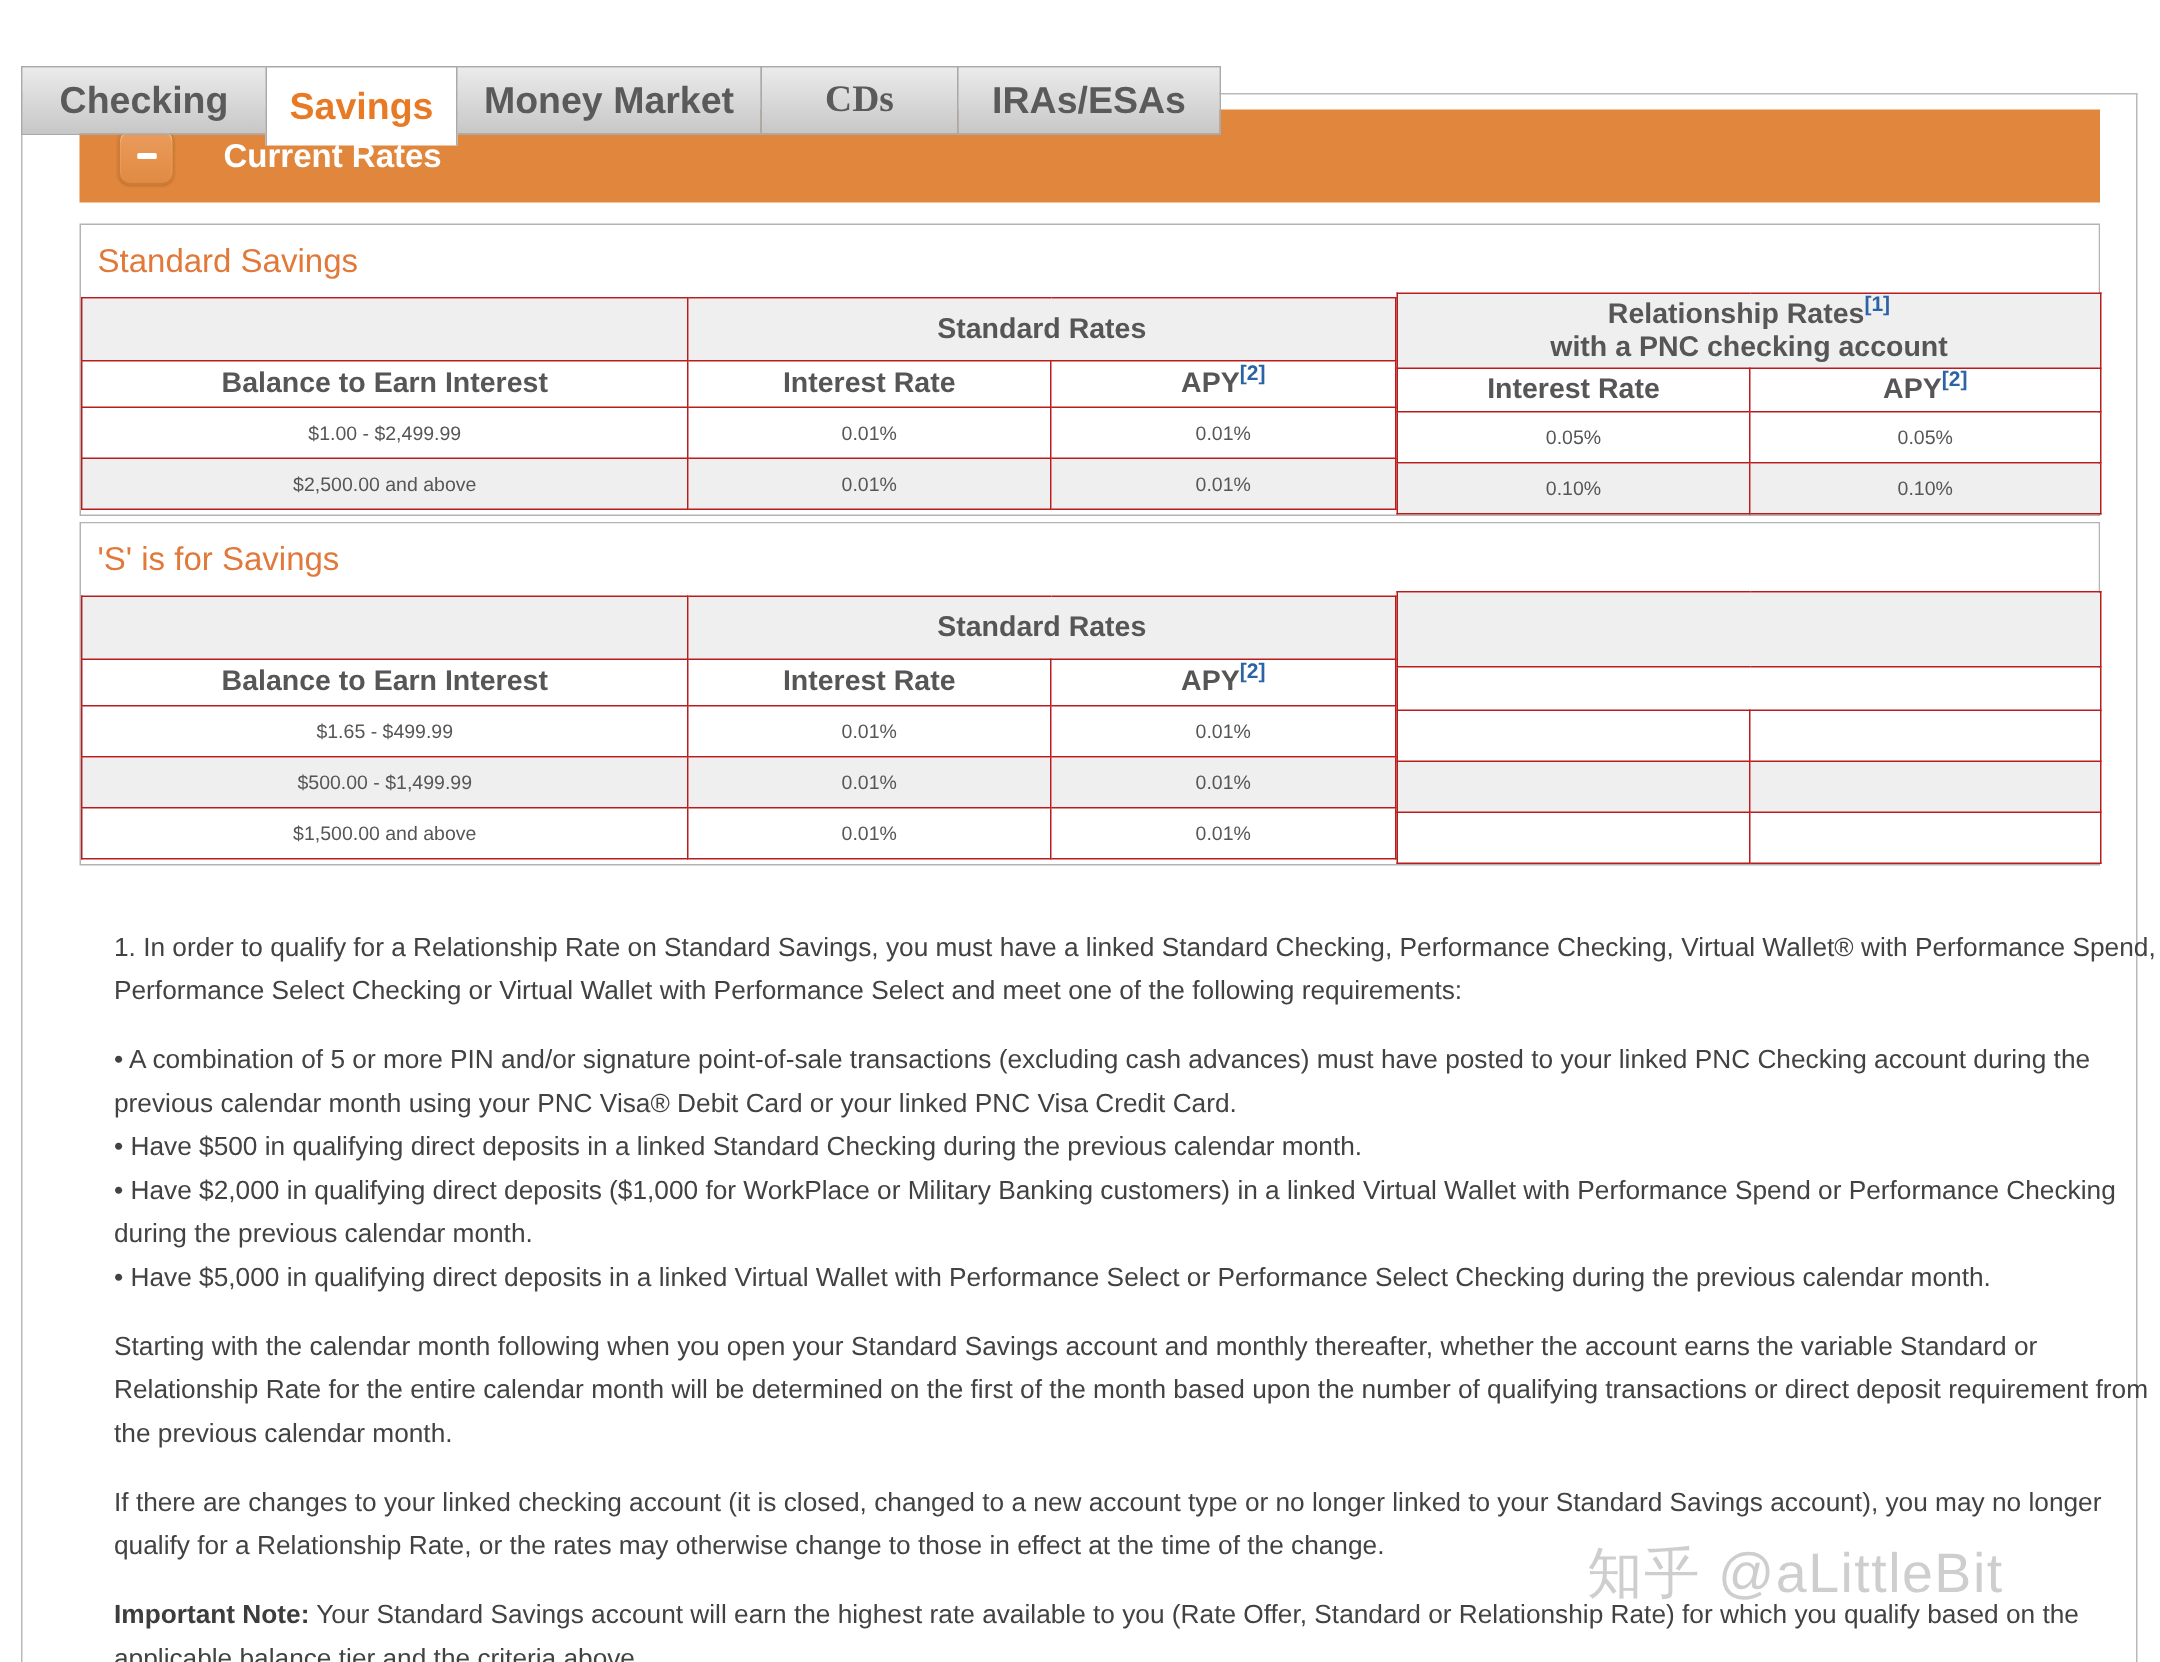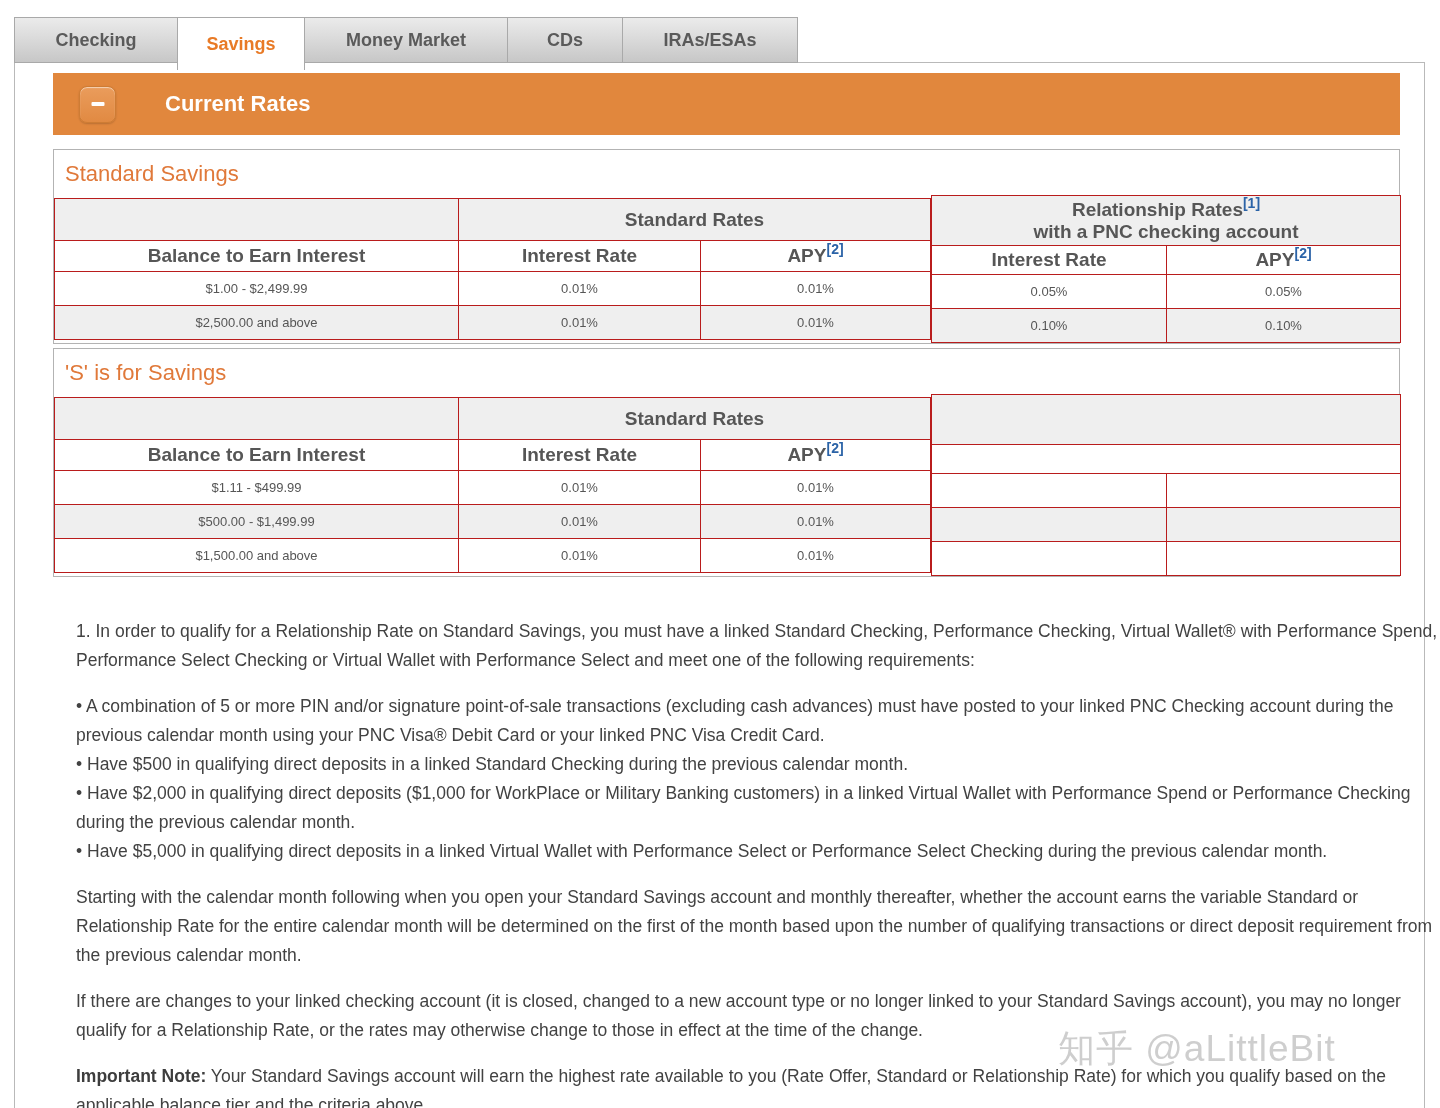--- a/index.html
+++ b/index.html
@@ -14,48 +14,48 @@
 
   
   .tabs {
     position: absolute; top: 17px; left: 14px;
     height: 46px; display: flex; z-index: 4;
   }
   .tab {
     display: flex; align-items: center; justify-content: center;
     border: 1px solid #a9a9a9;
     background: linear-gradient(#ebebeb, #c7c7c7);
-    font-size: 18px; font-weight: bold; color: #5a5a5a;
-    margin-left: -1px; cursor: pointer; height: 46px;
+    font-size: 25px; font-weight: bold; color: #5a5a5a;
+    margin-left: -1px; cursor: pointer; height: 46px; margin-top: 27px;
   }
   .tab:first-child { margin-left: 0; }
   .tab:nth-child(1) { width: 164px; }
   .tab:nth-child(2) { width: 128px; }
   .tab:nth-child(3) { width: 204px; }
-  .tab:nth-child(4) { width: 116px; }
+  .tab:nth-child(4) { width: 132px; font-family: Liberation Serif, serif; }
   .tab:nth-child(5) { width: 176px; }
   .tab.active {
     background: #ffffff; color: #e87a26;
     height: 53px; border-bottom: none; z-index: 6;
   }
 
   
   .panel {
     position: absolute; left: 14px; top: 62px;
     width: 1411px; height: 1046px;
     border: 1px solid #b9b9b9; border-bottom: none;
     background: #ffffff; z-index: 1;
   }
   .panel-inner { margin-left: 38px; width: 1347px; }
 
   
   .rates-header {
     margin-top: 10px; height: 62px;
     background: #e1873d;
-    display: flex; align-items: center; gap: 16px;
+    display: flex; align-items: center;
   }
   .collapse-btn {
     width: 37px; height: 37px; margin-left: 26px;
     background: linear-gradient(#ea9c5c, #e18a42);
     border: 1px solid #d9периph;
     border: 1px solid #ce7c34;
     border-radius: 8px;
     box-shadow: inset 0 1px 1px rgba(255,255,255,0.55), 0 1px 2px rgba(0,0,0,0.18);
     position: relative; cursor: pointer; padding: 0;
   }
@@ -217,21 +217,21 @@
               <tr>
             <td class="corner"></td>
             <td class="group" colspan="2">Standard Rates</td>
           </tr>
           <tr>
             <td class="th">Balance to Earn Interest</td>
             <td class="th">Interest Rate</td>
             <td class="th"><span>APY</span><sup class="fn">[2]</sup></td>
           </tr>
           <tr class="data">
-            <td>$1.11 - $499.99</td>
+            <td>$1.65 - $499.99</td>
             <td>0.01%</td>
             <td>0.01%</td>
           </tr>
           <tr class="data alt">
             <td>$500.00 - $1,499.99</td>
             <td>0.01%</td>
             <td>0.01%</td>
           </tr>
           <tr class="data">
             <td>$1,500.00 and above</td>

